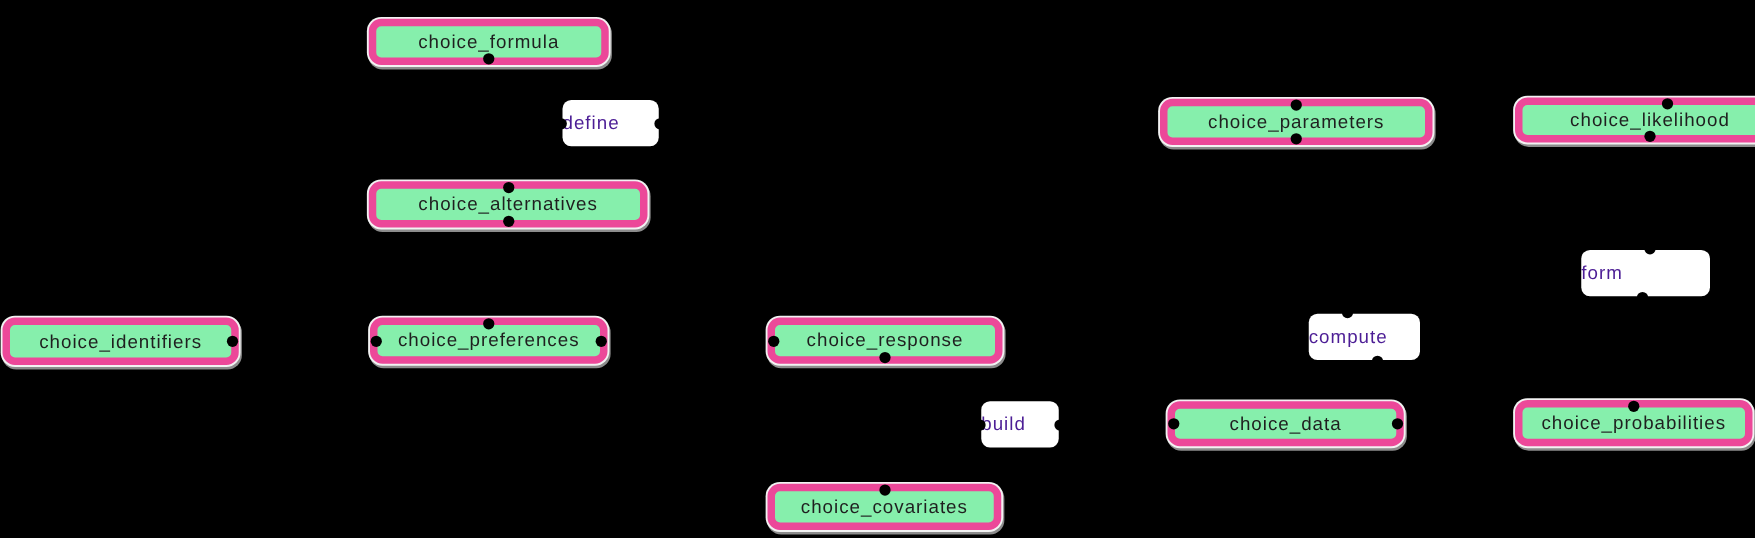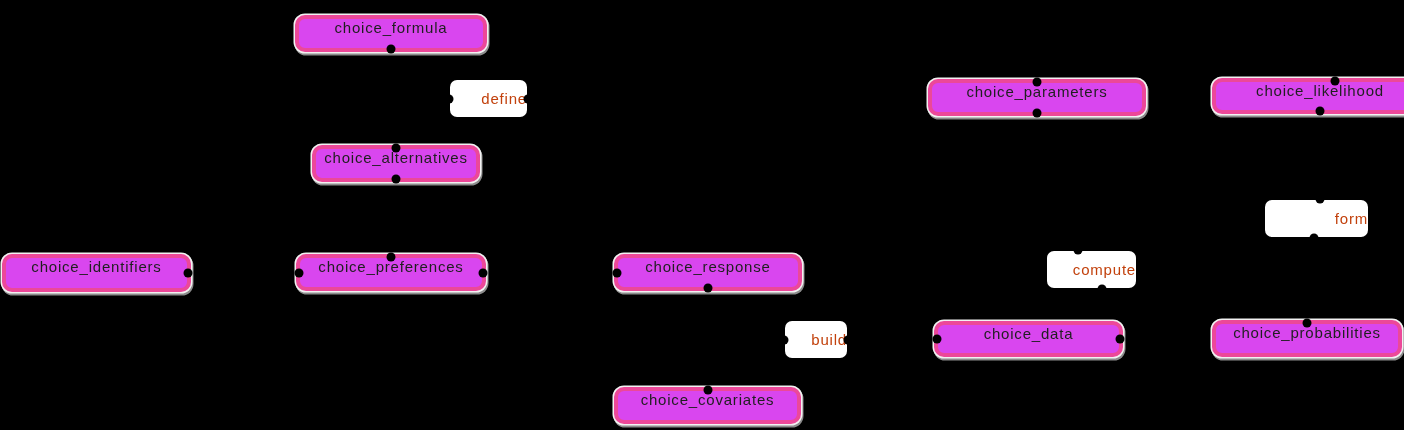--- a/index.html
+++ b/index.html
@@ -7,61 +7,61 @@
     position:relative;
     width:1404px;height:430px;
     background:#000000;
     overflow:hidden;
     font-family:"Liberation Sans","DejaVu Sans",sans-serif;
   }
   
   .node{
     position:absolute;
     box-sizing:border-box;
-    background:#d946ef;
-    border:4px solid #ec4899;
+    background:#86efac;
+    border:6px solid #ec4899;
     border-radius:10px;
     box-shadow:0 0 0 1.5px #f2f2f2, 1px 2px 0 1.5px rgba(255,255,255,.55);
-    display:flex;justify-content:center;
+    display:flex;align-items:center;justify-content:center;
     color:#1f1f1f;
   }
   .node .lbl, .elabel .lbl{
     font-size:15px;
     letter-spacing:.8px;
     font-weight:500;
     white-space:nowrap;
   }
   
   .elabel{
     position:absolute;
     box-sizing:border-box;
     background:#ffffff;
     border-radius:7px;
-    display:flex;align-items:center;justify-content:flex-end;
-    color:#c2410c;
+    display:flex;align-items:center;justify-content:flex-start;
+    color:#4c1d95;
   }
   
   .notch{
     position:absolute;
     width:9px;height:9px;
     background:#000;
     border-radius:50%;
     transform:translate(-50%,-50%);
   }
   .nt{left:50%;top:-1px}
   .nb{left:50%;top:calc(100% + 1px)}
   .nl{top:50%;left:-1px}
   .nr{top:50%;left:calc(100% + 1px)}
 
   
   #node-0{left:295px;top:15px;width:192px;height:37px}
   #node-1{left:615px;top:80px;width:185px;height:36px}
   #node-2{left:928px;top:79px;width:218px;height:37px}
   #node-3{left:1212px;top:78px;width:216px;height:36px}
-  #node-4{left:312px;top:145px;width:168px;height:37px}
+  #node-4{left:295px;top:145px;width:223px;height:37px}
   #node-5{left:2px;top:254px;width:189px;height:38px}
   #node-6{left:296px;top:254px;width:190px;height:37px}
   #node-7{left:614px;top:254px;width:188px;height:37px}
   #node-8{left:934px;top:321px;width:189px;height:36px}
   #node-9{left:1212px;top:320px;width:190px;height:37px}
   #node-10{left:614px;top:387px;width:187px;height:37px}
 
   #elabel-0{left:450px;top:80px;width:77px;height:37px}
   #elabel-1{left:1265px;top:200px;width:103px;height:37px}
   #elabel-2{left:1047px;top:251px;width:89px;height:37px}

